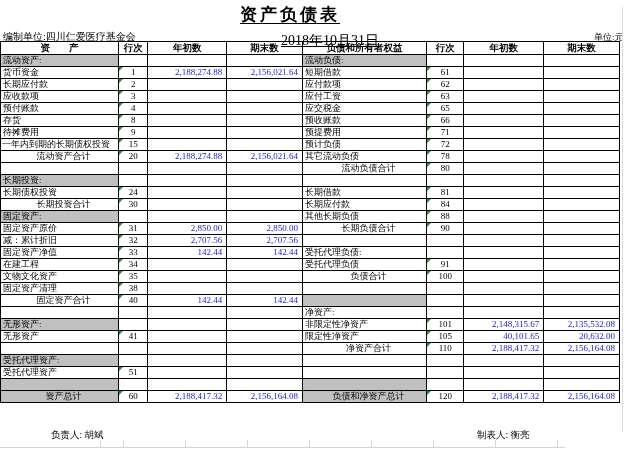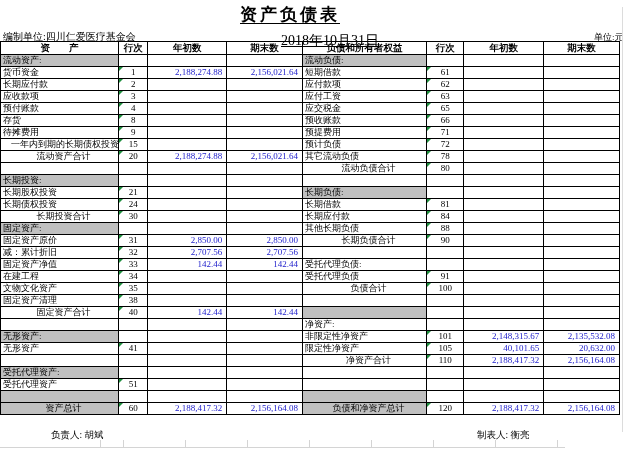--- a/index.html
+++ b/index.html
@@ -11,21 +11,21 @@
   .meta-left{position:absolute;top:30px;left:3px;font-size:10px;}
   .meta-date{position:absolute;top:32px;left:250px;width:160px;text-align:center;font-size:14px;
              text-decoration:underline;}
   .meta-unit{position:absolute;top:31px;left:594px;font-size:9px;text-align:center;}
   table{position:absolute;top:41px;left:0;width:620px;border-collapse:collapse;table-layout:fixed;}
   th,td{border:1px solid #000;padding:0;font-size:9px;line-height:11px;height:11px;
         overflow:hidden;white-space:nowrap;}
   th{height:12px;font-weight:bold;font-size:9.5px;}
   .lab{text-align:left;padding-left:2px;}
   .item{padding-left:2px;}
-  .flush{padding-left:10px;}
+  .flush{padding-left:1px;}
   .total{text-align:center;padding-left:8px;}
   .fill{background:#c0c0c0;}
   .hdr{background:#c0c0c0;}
   .num{text-align:center;position:relative;}
   .val{text-align:right;padding-right:4px;color:#2222cc;}
   .tri{position:absolute;top:0;left:0;width:0;height:0;
        border-top:4px solid #1e8f3e;border-right:4px solid transparent;}
   .footer-left{position:absolute;top:429px;left:3px;font-size:9.5px;margin-left:48px;}
   .footer-right{position:absolute;top:429px;left:477px;font-size:9.5px;}
   .vline-right{position:absolute;left:622px;top:7px;width:1px;height:425px;background:#dcdcdc;}
@@ -169,30 +169,20 @@
           <td class="lab hdr">长期投资:</td>
           <td class="num"></td>
           <td class="val"></td>
           <td class="val"></td>
           <td class="lab"></td>
           <td class="num"></td>
           <td class="val"></td>
           <td class="val"></td>
         </tr>
         <tr>
-          <td class="lab item">长期股权投资</td>
-          <td class="num">21<span class="tri"></span></td>
-          <td class="val"></td>
-          <td class="val"></td>
-          <td class="lab hdr">长期负债:</td>
-          <td class="num"></td>
-          <td class="val"></td>
-          <td class="val"></td>
-        </tr>
-        <tr>
           <td class="lab item">长期债权投资</td>
           <td class="num">24<span class="tri"></span></td>
           <td class="val"></td>
           <td class="val"></td>
           <td class="lab item">长期借款</td>
           <td class="num">81<span class="tri"></span></td>
           <td class="val"></td>
           <td class="val"></td>
         </tr>
         <tr>

